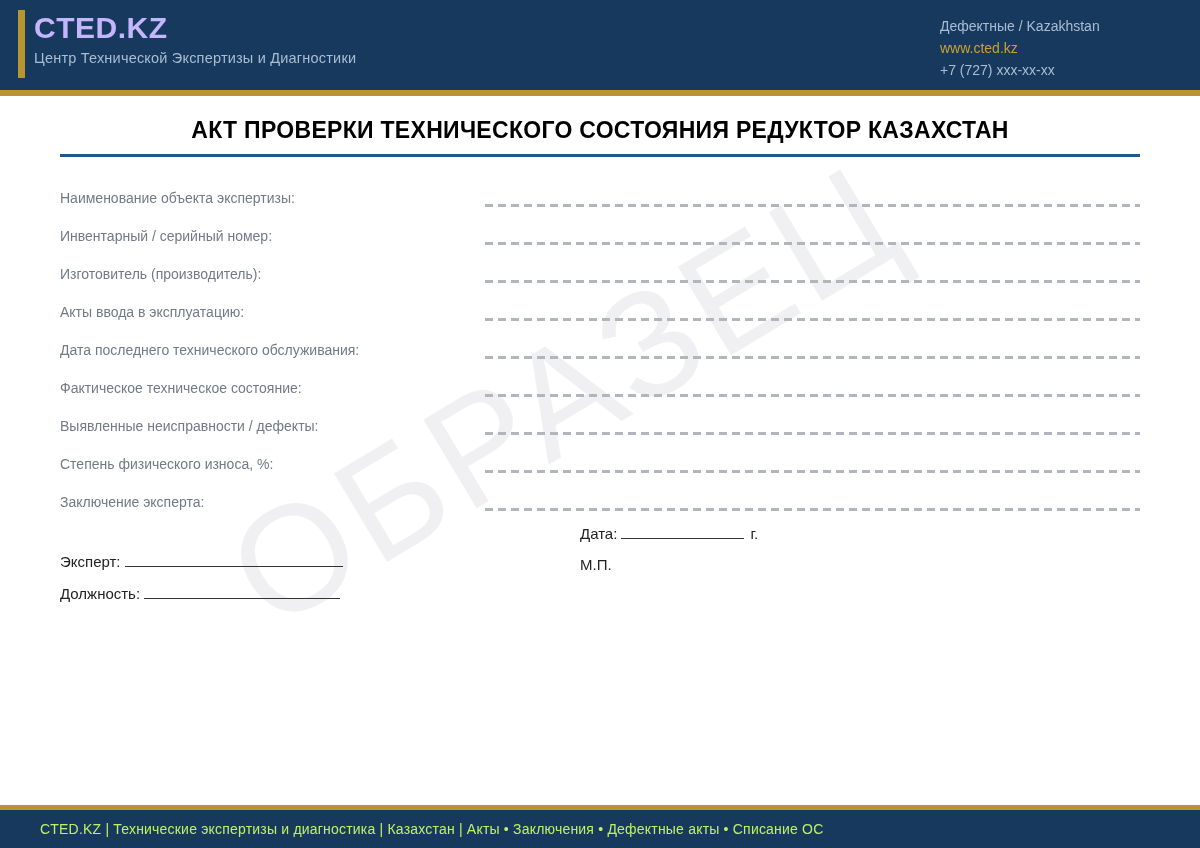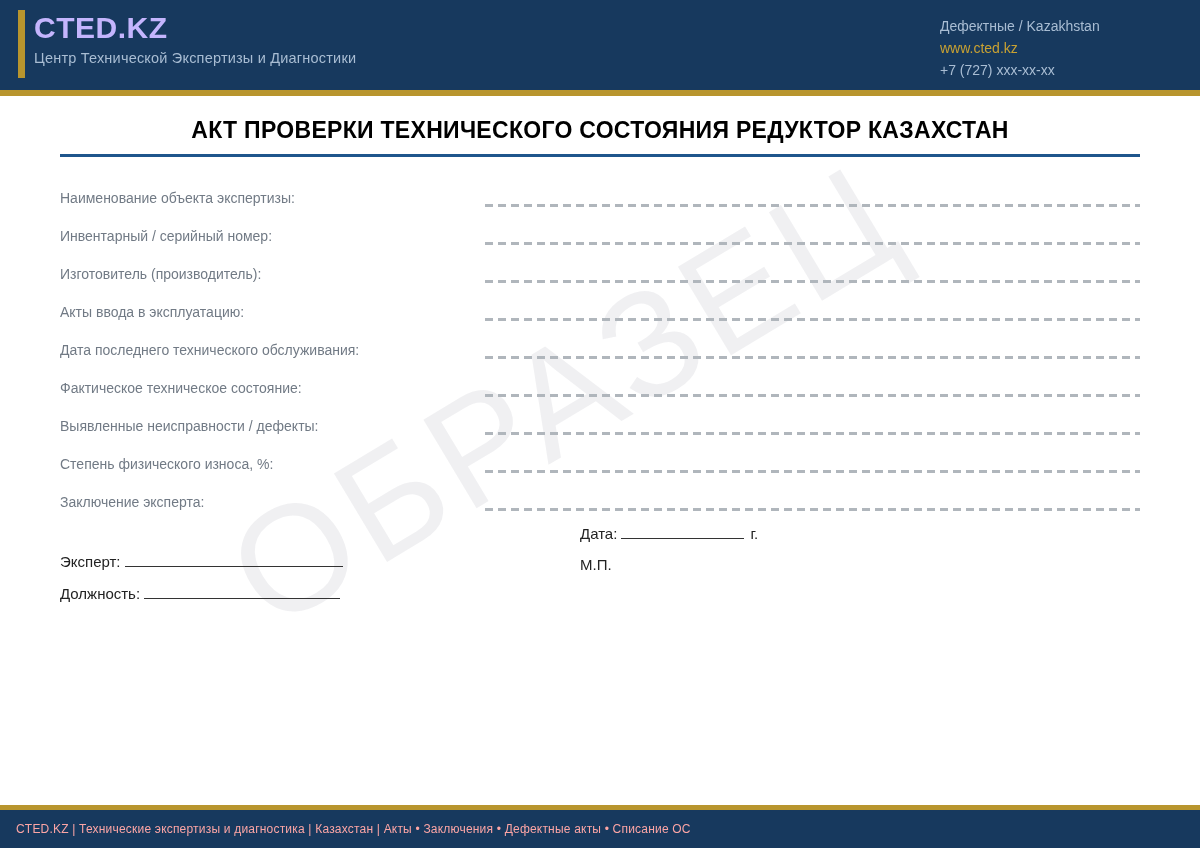--- a/index.html
+++ b/index.html
@@ -97,24 +97,24 @@
     pointer-events: none;
   }
 
   
   .footer {
     position: absolute; bottom: 0; left: 0; width: 1200px; height: 43px;
     background: #17395e;
     border-top: 5px solid #b8952e;
   }
   .footer-text {
-    color: #fca5a5;
-    font-size: 12px;
+    color: #bef264;
+    font-size: 14px;
     line-height: 38px;
-    padding-left: 16px;
+    padding-left: 40px;
     letter-spacing: 0.2px;
     white-space: nowrap;
   }
 </style>
 </head>
 <body>
 
 <div class="header">
   <div class="header-accent"></div>
   <div class="logo-block">

